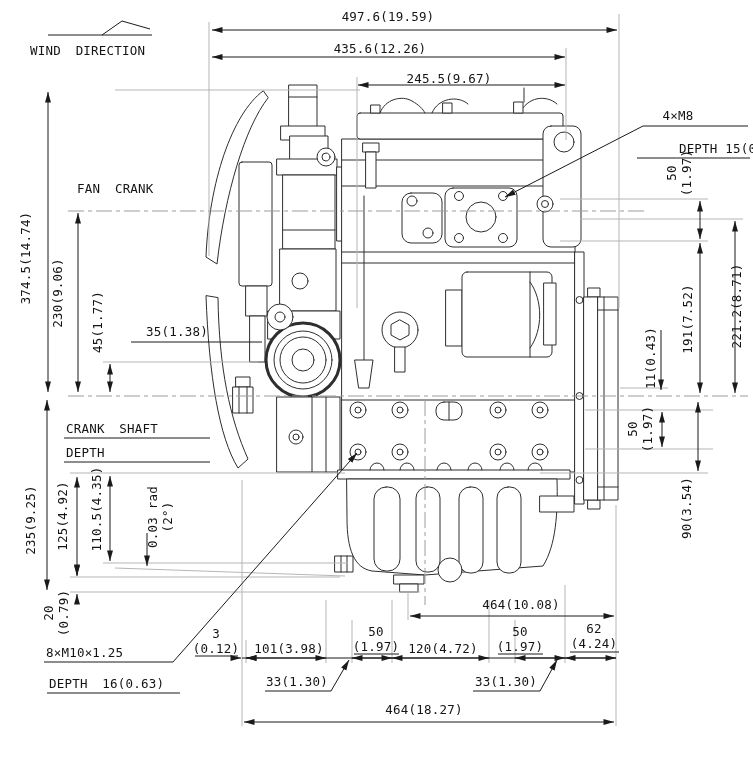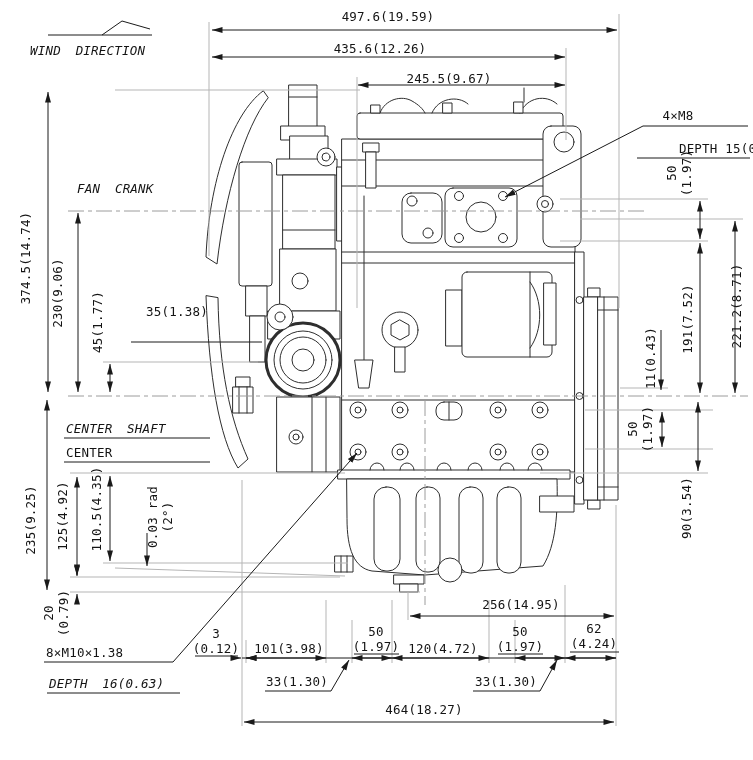--- a/index.html
+++ b/index.html
@@ -6,21 +6,21 @@
   body{width:753px;height:760px;position:relative;overflow:hidden;
        font-family:"DejaVu Sans Mono",monospace;}
   .stage{position:absolute;left:0;top:0;width:753px;height:760px;}
   svg.layer{position:absolute;left:0;top:0;}
   .lbl{position:absolute;font-family:"DejaVu Sans Mono",monospace;
        font-size:12.5px;line-height:1.2;color:#141414;white-space:nowrap;
        letter-spacing:0.2px;}
   .ctr{transform:translateX(-50%);}
   .stack{text-align:center;}
   .rot{transform:translate(-50%,-50%) rotate(-90deg);text-align:center;}
-  .wide{word-spacing:7px;font-style:italic;}
+  .wide{word-spacing:7px;}
 </style>
 </head>
 <body>
 
 <div class="stage">
 
 <svg class="layer" width="753" height="760" viewBox="0 0 753 760">
   <g stroke="#2e2e2e" fill="#ffffff" stroke-width="1" stroke-linejoin="round" stroke-linecap="round">
 
     <g>
@@ -309,23 +309,23 @@
 <div class="lbl wide" style="left:30px;top:43px">WIND DIRECTION</div>
 
 <div class="lbl ctr" style="left:388px;top:9px">497.6(19.59)</div>
 <div class="lbl ctr" style="left:380px;top:41px">435.6(12.26)</div>
 <div class="lbl ctr" style="left:449px;top:71px">245.5(9.67)</div>
 
 <div class="lbl ctr" style="left:678px;top:108px">4×M8</div>
 <div class="lbl ctr" style="left:733px;top:141px">DEPTH 15(0.59)</div>
 
 <div class="lbl wide" style="left:77px;top:181px">FAN CRANK</div>
-<div class="lbl ctr" style="left:177px;top:304px">35(1.38)</div>
-<div class="lbl wide" style="left:66px;top:421px">CENTER SHAFT</div>
-<div class="lbl" style="left:66px;top:445px">CENTER</div>
+<div class="lbl ctr" style="left:177px;top:324px">35(1.38)</div>
+<div class="lbl wide" style="left:66px;top:421px">CRANK SHAFT</div>
+<div class="lbl" style="left:66px;top:445px">DEPTH</div>
 
 <div class="lbl rot" style="left:25px;top:258px">374.5(14.74)</div>
 <div class="lbl rot" style="left:57px;top:293px">230(9.06)</div>
 <div class="lbl rot" style="left:97px;top:322px">45(1.77)</div>
 <div class="lbl rot" style="left:30px;top:520px">235(9.25)</div>
 <div class="lbl rot" style="left:62px;top:516px">125(4.92)</div>
 <div class="lbl rot" style="left:96px;top:509px">110.5(4.35)</div>
 
 <div class="lbl rot" style="left:160px;top:517px">
   <div>0.03 rad</div>
@@ -342,21 +342,21 @@
 </div>
 <div class="lbl rot" style="left:736px;top:306px">221.2(8.71)</div>
 <div class="lbl rot" style="left:687px;top:319px">191(7.52)</div>
 <div class="lbl rot" style="left:650px;top:358px">11(0.43)</div>
 <div class="lbl rot" style="left:640px;top:429px">
   <div>50</div>
   <div>(1.97)</div>
 </div>
 <div class="lbl rot" style="left:686px;top:508px">90(3.54)</div>
 
-<div class="lbl" style="left:46px;top:645px">8×M10×1.38</div>
+<div class="lbl" style="left:46px;top:645px">8×M10×1.25</div>
 <div class="lbl wide" style="left:49px;top:676px">DEPTH 16(0.63)</div>
 
 <div class="lbl ctr stack" style="left:216px;top:626px">
   <div>3</div>
   <div>(0.12)</div>
 </div>
 <div class="lbl ctr" style="left:289px;top:641px">101(3.98)</div>
 <div class="lbl ctr stack" style="left:376px;top:624px">
   <div>50</div>
   <div>(1.97)</div>
@@ -365,16 +365,16 @@
 <div class="lbl ctr stack" style="left:520px;top:624px">
   <div>50</div>
   <div>(1.97)</div>
 </div>
 <div class="lbl ctr stack" style="left:594px;top:621px">
   <div>62</div>
   <div>(4.24)</div>
 </div>
 <div class="lbl ctr" style="left:297px;top:674px">33(1.30)</div>
 <div class="lbl ctr" style="left:506px;top:674px">33(1.30)</div>
-<div class="lbl ctr" style="left:521px;top:597px">256(14.95)</div>
+<div class="lbl ctr" style="left:521px;top:597px">464(10.08)</div>
 <div class="lbl ctr" style="left:424px;top:702px">464(18.27)</div>
 
 </div>
 
 </body></html>

